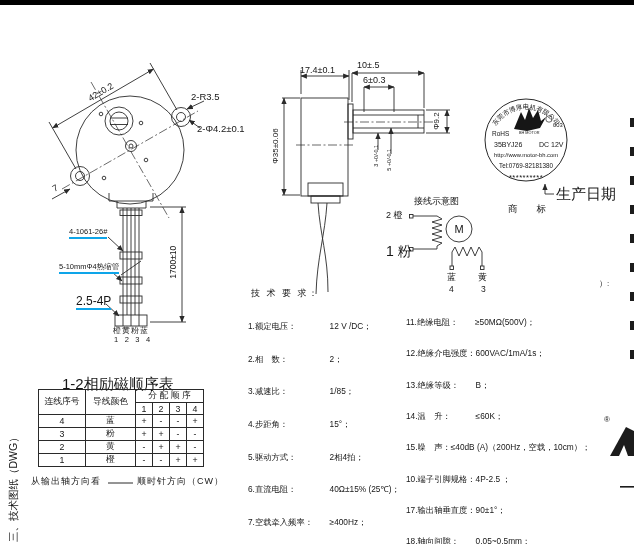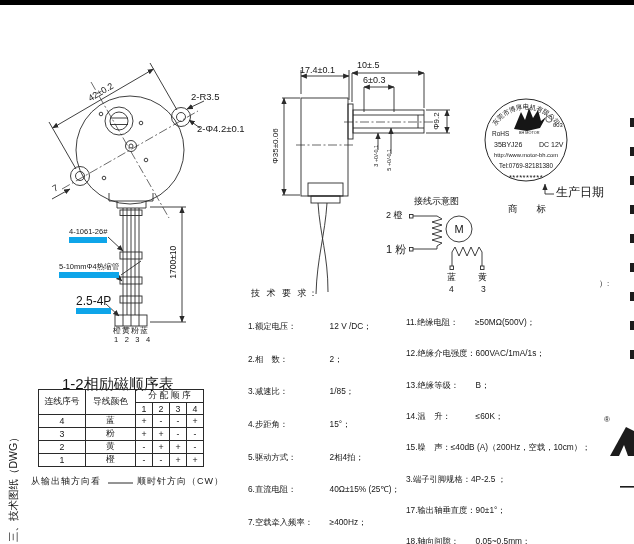--- a/index.html
+++ b/index.html
@@ -1,21 +1,21 @@
 <!DOCTYPE html>
 <html><head>
 <meta charset="utf-8">
 <style>
   html,body{margin:0;padding:0;background:#fff;}
   #sheet{position:relative;width:634px;height:544px;background:#fff;overflow:hidden;
          font-family:"Liberation Sans",sans-serif;color:#161616;}
   #topbar{position:absolute;left:0;top:0;width:634px;height:5px;background:#000;}
   svg{position:absolute;left:0;top:0;}
   .t{position:absolute;white-space:pre;color:#161616;line-height:1;}
-  .lead{border-bottom:6px solid #0ea5e9;padding-bottom:1px;}
+  .lead{border-bottom:2px solid #0ea5e9;padding-bottom:1px;}
   .ctr{text-align:center;}
   
   .notes{position:absolute;font-size:8.3px;white-space:pre;}
   .notes div{height:12.7px;line-height:12.7px;}
   .notesR div{height:11.35px;line-height:11.35px;}
   
   #seq-table{position:absolute;left:38px;top:389px;border-collapse:collapse;padding-left:20px;}
   #seq-table td,#seq-table th{border:1px solid #2a2a2a;text-align:center;vertical-align:middle;
      font-weight:normal;padding:0;font-size:8.8px;color:#161616;}
   .colno{width:46px;} .colcol{width:49px;} .cols{width:16px;}
@@ -199,26 +199,26 @@
   <div class="t ctr" style="left:251px;top:142px;width:50px;font-size:8px;transform:rotate(-90deg);">Φ35±0.06</div>
 
   <div class="t" style="left:492px;top:131px;font-size:6.5px;">RoHS</div>
   <div class="t" style="left:519px;top:132px;font-size:3.8px;">BH MOTOR</div>
   <div class="t" style="left:553px;top:123px;font-size:5.8px;">003</div>
   <div class="t" style="left:494px;top:141px;font-size:7px;">35BYJ26</div>
   <div class="t" style="left:539px;top:141px;font-size:7px;">DC 12V</div>
   <div class="t ctr" style="left:488px;top:153px;width:76px;font-size:5.8px;">http://www.motor-bh.com</div>
   <div class="t ctr" style="left:492px;top:163px;width:68px;font-size:6.3px;">Tel:0769-82181380</div>
   <div class="t ctr" style="left:498px;top:174px;width:56px;font-size:7.5px;letter-spacing:0.5px;">**********</div>
-  <div class="t" style="left:556px;top:186px;font-size:12px;">生产日期</div>
+  <div class="t" style="left:556px;top:186px;font-size:15px;">生产日期</div>
   <div class="t" style="left:508px;top:204px;font-size:9.5px;">商　　标</div>
 
   <div class="t" style="left:414px;top:197px;font-size:9px;">接线示意图</div>
   <div class="t" style="left:386px;top:211px;font-size:9px;">2 橙</div>
-  <div class="t" style="left:386px;top:244px;font-size:11px;">1 粉</div>
+  <div class="t" style="left:386px;top:244px;font-size:14px;">1 粉</div>
   <div class="t" style="left:447px;top:273px;font-size:9px;">蓝</div>
   <div class="t" style="left:449px;top:285px;font-size:8.5px;">4</div>
   <div class="t" style="left:478px;top:273px;font-size:9px;">黄</div>
   <div class="t" style="left:481px;top:285px;font-size:8.5px;">3</div>
 
   <div class="t" style="left:251px;top:289px;font-size:9px;letter-spacing:2px;text-align:center;">技 术 要 求：</div>
   <div class="notes" style="left:248px;top:300px;">
     <div>1.额定电压：　　　　12 V /DC；</div>
     <div>2.相　数：　　　　　2；</div>
     <div>3.减速比：　　　　　1/85；</div>
@@ -229,21 +229,21 @@
     
     
     
   </div>
   <div class="notes notesR" style="left:406px;top:297px;">
     <div>11.绝缘电阻：　　≥50MΩ(500V)；</div>
     <div>12.绝缘介电强度：600VAC/1mA/1s；</div>
     <div>13.绝缘等级：　　B；</div>
     <div>14.温　升：　　　≤60K；</div>
     <div>15.噪　声：≤40dB (A)（200Hz，空载，10cm）；</div>
-    <div>3.端子引脚规格：4P-2.5 ；</div>
+    <div>10.端子引脚规格：4P-2.5 ；</div>
     <div>17.输出轴垂直度：90±1°；</div>
     <div>18.轴向间隙：　　0.05~0.5mm；</div>
     
     
   </div>
 
   <div class="t" style="left:62px;top:376px;font-size:15px;">1-2相励磁顺序表</div>
   <table id="seq-table">
     <tbody>
         <tr class="hrow">

